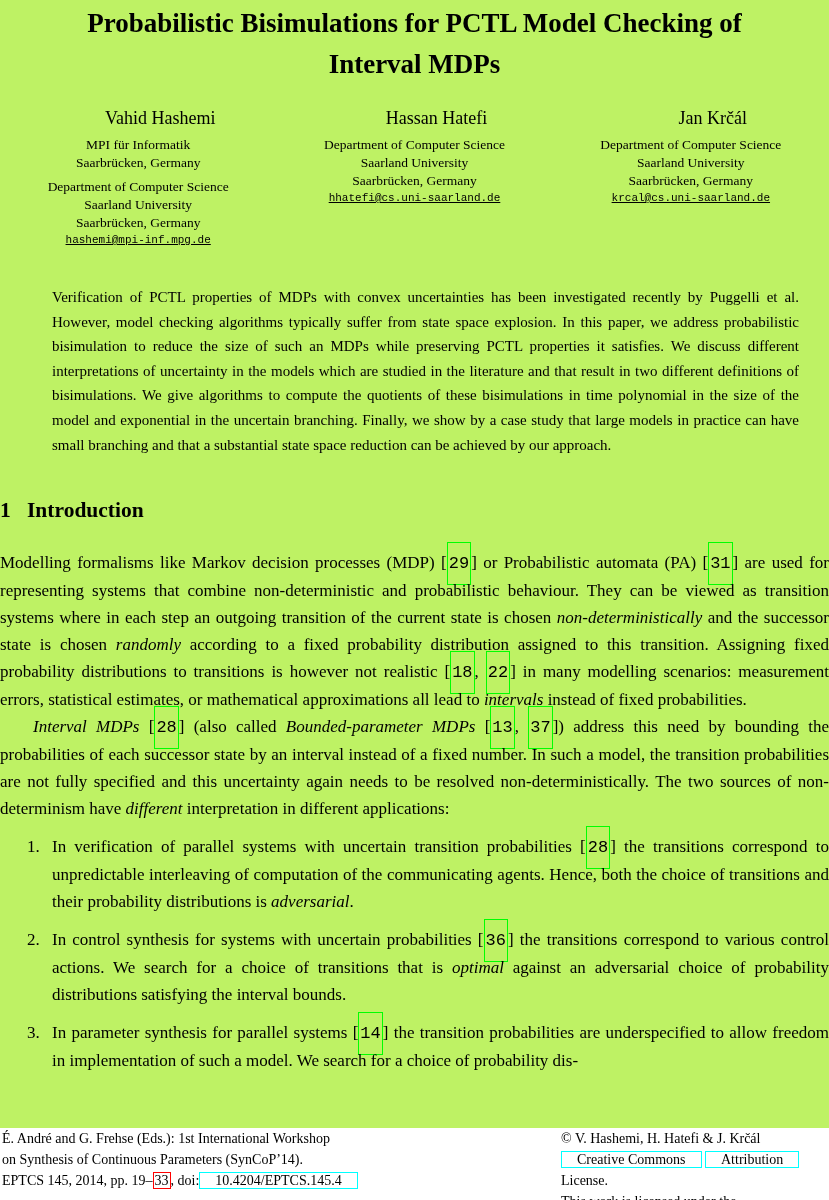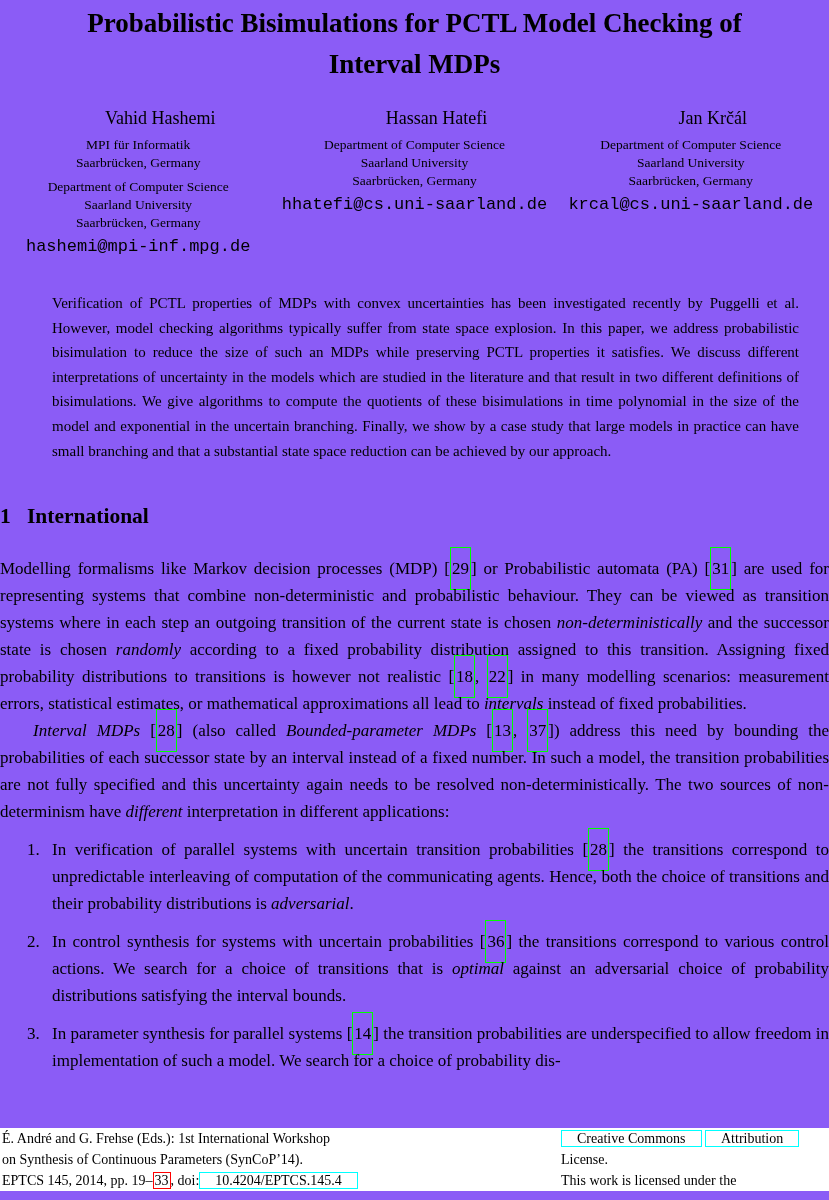--- a/index.html
+++ b/index.html
@@ -1,20 +1,20 @@
 <!DOCTYPE html>
 <html style="--cite-border: #00ff00; --url-border: #00ffff; --link-border: #ff0000;"><head>
 <meta charset="utf-8">
 <style>
   html, body { margin: 0; padding: 0; }
   .page {
     position: relative;
     width: 829px;
     height: 1200px;
-    background: #8b5cf6;
+    background: #bef264;
     color: #000000;
     font-family: "Liberation Serif", serif;
     overflow: hidden;
   }
   
   .title {
     margin: 0;
     padding-top: 3px;
     text-align: center;
     font-size: 27px;
@@ -26,24 +26,25 @@
   
   .authors {
     display: flex;
     margin-top: 21px;
   }
   .author { flex: 1; text-align: center; }
   .author-name { font-size: 18px; line-height: 24px; padding-left: 44px; }
   .affil-group { font-size: 13.5px; line-height: 18px; margin-top: 6px; text-align: center; }
   .affil-line { display: block; }
   .email {
-    margin-top: 6px;
+    margin-top: 0;
     font-family: "Liberation Mono", monospace;
-    font-size: 17px;
+    font-size: 11px;
     line-height: 17px;
+    text-decoration: underline;
   }
 
   
   .abstract {
     margin: 36px 30px 0 52px;
     text-align: justify;
     font-size: 15px;
     line-height: 24.6px;
   }
 
@@ -76,21 +77,21 @@
   }
   .li-body {
     flex: 1;
     text-align: justify;
     font-size: 17px;
     line-height: 27px;
   }
 
   
   .seg-i { font-style: italic; }
-  .seg-cite { border: 1.5px solid var(--cite-border, #00ff00); padding: 11px 1px; }
+  .seg-cite { border: 1.5px solid var(--cite-border, #00ff00); padding: 11px 1px; font-family: Liberation Mono, monospace; }
   .seg-cyan { border: 1.5px solid var(--url-border, #00ffff); padding: 0 15px; }
   .seg-red  { border: 1.5px solid var(--link-border, #ff0000); padding: 0 1px; }
 
   
   .footer {
     position: absolute;
     top: 1128px;
     left: 0;
     right: 0;
     display: flex;
@@ -147,21 +148,21 @@
         <span class="affil-line">Saarbrücken, Germany</span>
       </div>
       <div class="email">krcal@cs.uni-saarland.de</div>
     </div>
 
   </div>
 
   <p class="abstract">Verification of PCTL properties of MDPs with convex uncertainties has been investigated recently by Puggelli et al. However, model checking algorithms typically suffer from state space explosion. In this paper, we address probabilistic bisimulation to reduce the size of such an MDPs while preserving PCTL properties it satisfies. We discuss different interpretations of uncertainty in the models which are studied in the literature and that result in two different definitions of bisimulations. We give algorithms to compute the quotients of these bisimulations in time polynomial in the size of the model and exponential in the uncertain branching. Finally, we show by a case study that large models in practice can have small branching and that a substantial state space reduction can be achieved by our approach.</p>
 
   <h2 class="section-heading">
-    <span class="section-number">1</span><span>International</span>
+    <span class="section-number">1</span><span>Introduction</span>
   </h2>
 
   <p class="body-par first-par"><span>Modelling formalisms like Markov decision processes (MDP) [</span><span class="seg-cite">29</span><span>] or Probabilistic automata (PA) [</span><span class="seg-cite">31</span><span>] are used for representing systems that combine non-deterministic and probabilistic behaviour. They can be viewed as transition systems where in each step an outgoing transition of the current state is chosen </span><span class="seg-i">non-deterministically</span><span> and the successor state is chosen </span><span class="seg-i">randomly</span><span> according to a fixed probability distribution assigned to this transition. Assigning fixed probability distributions to transitions is however not realistic [</span><span class="seg-cite">18</span><span>, </span><span class="seg-cite">22</span><span>] in many modelling scenarios: measurement errors, statistical estimates, or mathematical approximations all lead to </span><span class="seg-i">intervals</span><span> instead of fixed probabilities.</span></p>
 
   <p class="body-par indent-par"><span class="seg-i">Interval MDPs</span><span> [</span><span class="seg-cite">28</span><span>] (also called </span><span class="seg-i">Bounded-parameter MDPs</span><span> [</span><span class="seg-cite">13</span><span>, </span><span class="seg-cite">37</span><span>]) address this need by bounding the probabilities of each successor state by an interval instead of a fixed number. In such a model, the transition probabilities are not fully specified and this uncertainty again needs to be resolved non-deterministically. The two sources of non-determinism have </span><span class="seg-i">different</span><span> interpretation in different applications:</span></p>
 
   <div class="num-list">
     <div class="list-item">
       <span class="li-number">1.</span>
       <span class="li-body"><span>In verification of parallel systems with uncertain transition probabilities [</span><span class="seg-cite">28</span><span>] the transitions correspond to unpredictable interleaving of computation of the communicating agents. Hence, both the choice of transitions and their probability distributions is </span><span class="seg-i">adversarial</span><span>.</span></span>
@@ -176,18 +177,19 @@
     </div>
   </div>
 
   <div class="footer">
     <div class="footer-left">
       <span class="footer-line">É. André and G. Frehse (Eds.): 1st International Workshop</span>
       <span class="footer-line">on Synthesis of Continuous Parameters (SynCoP’14).</span>
       <span class="footer-line"><span>EPTCS 145, 2014, pp. 19–</span><span class="seg-red">33</span><span>, doi:</span><span class="seg-cyan">10.4204/EPTCS.145.4</span></span>
     </div>
     <div class="footer-right">
+      <span class="footer-line">© V. Hashemi, H. Hatefi &amp; J. Krčál</span>
       <span class="footer-line"><span class="seg-cyan">Creative Commons</span><span> </span><span class="seg-cyan">Attribution</span><span> License.</span></span>
       <span class="footer-line">This work is licensed under the</span>
     </div>
   </div>
 
 </div>
 
 </body></html>

